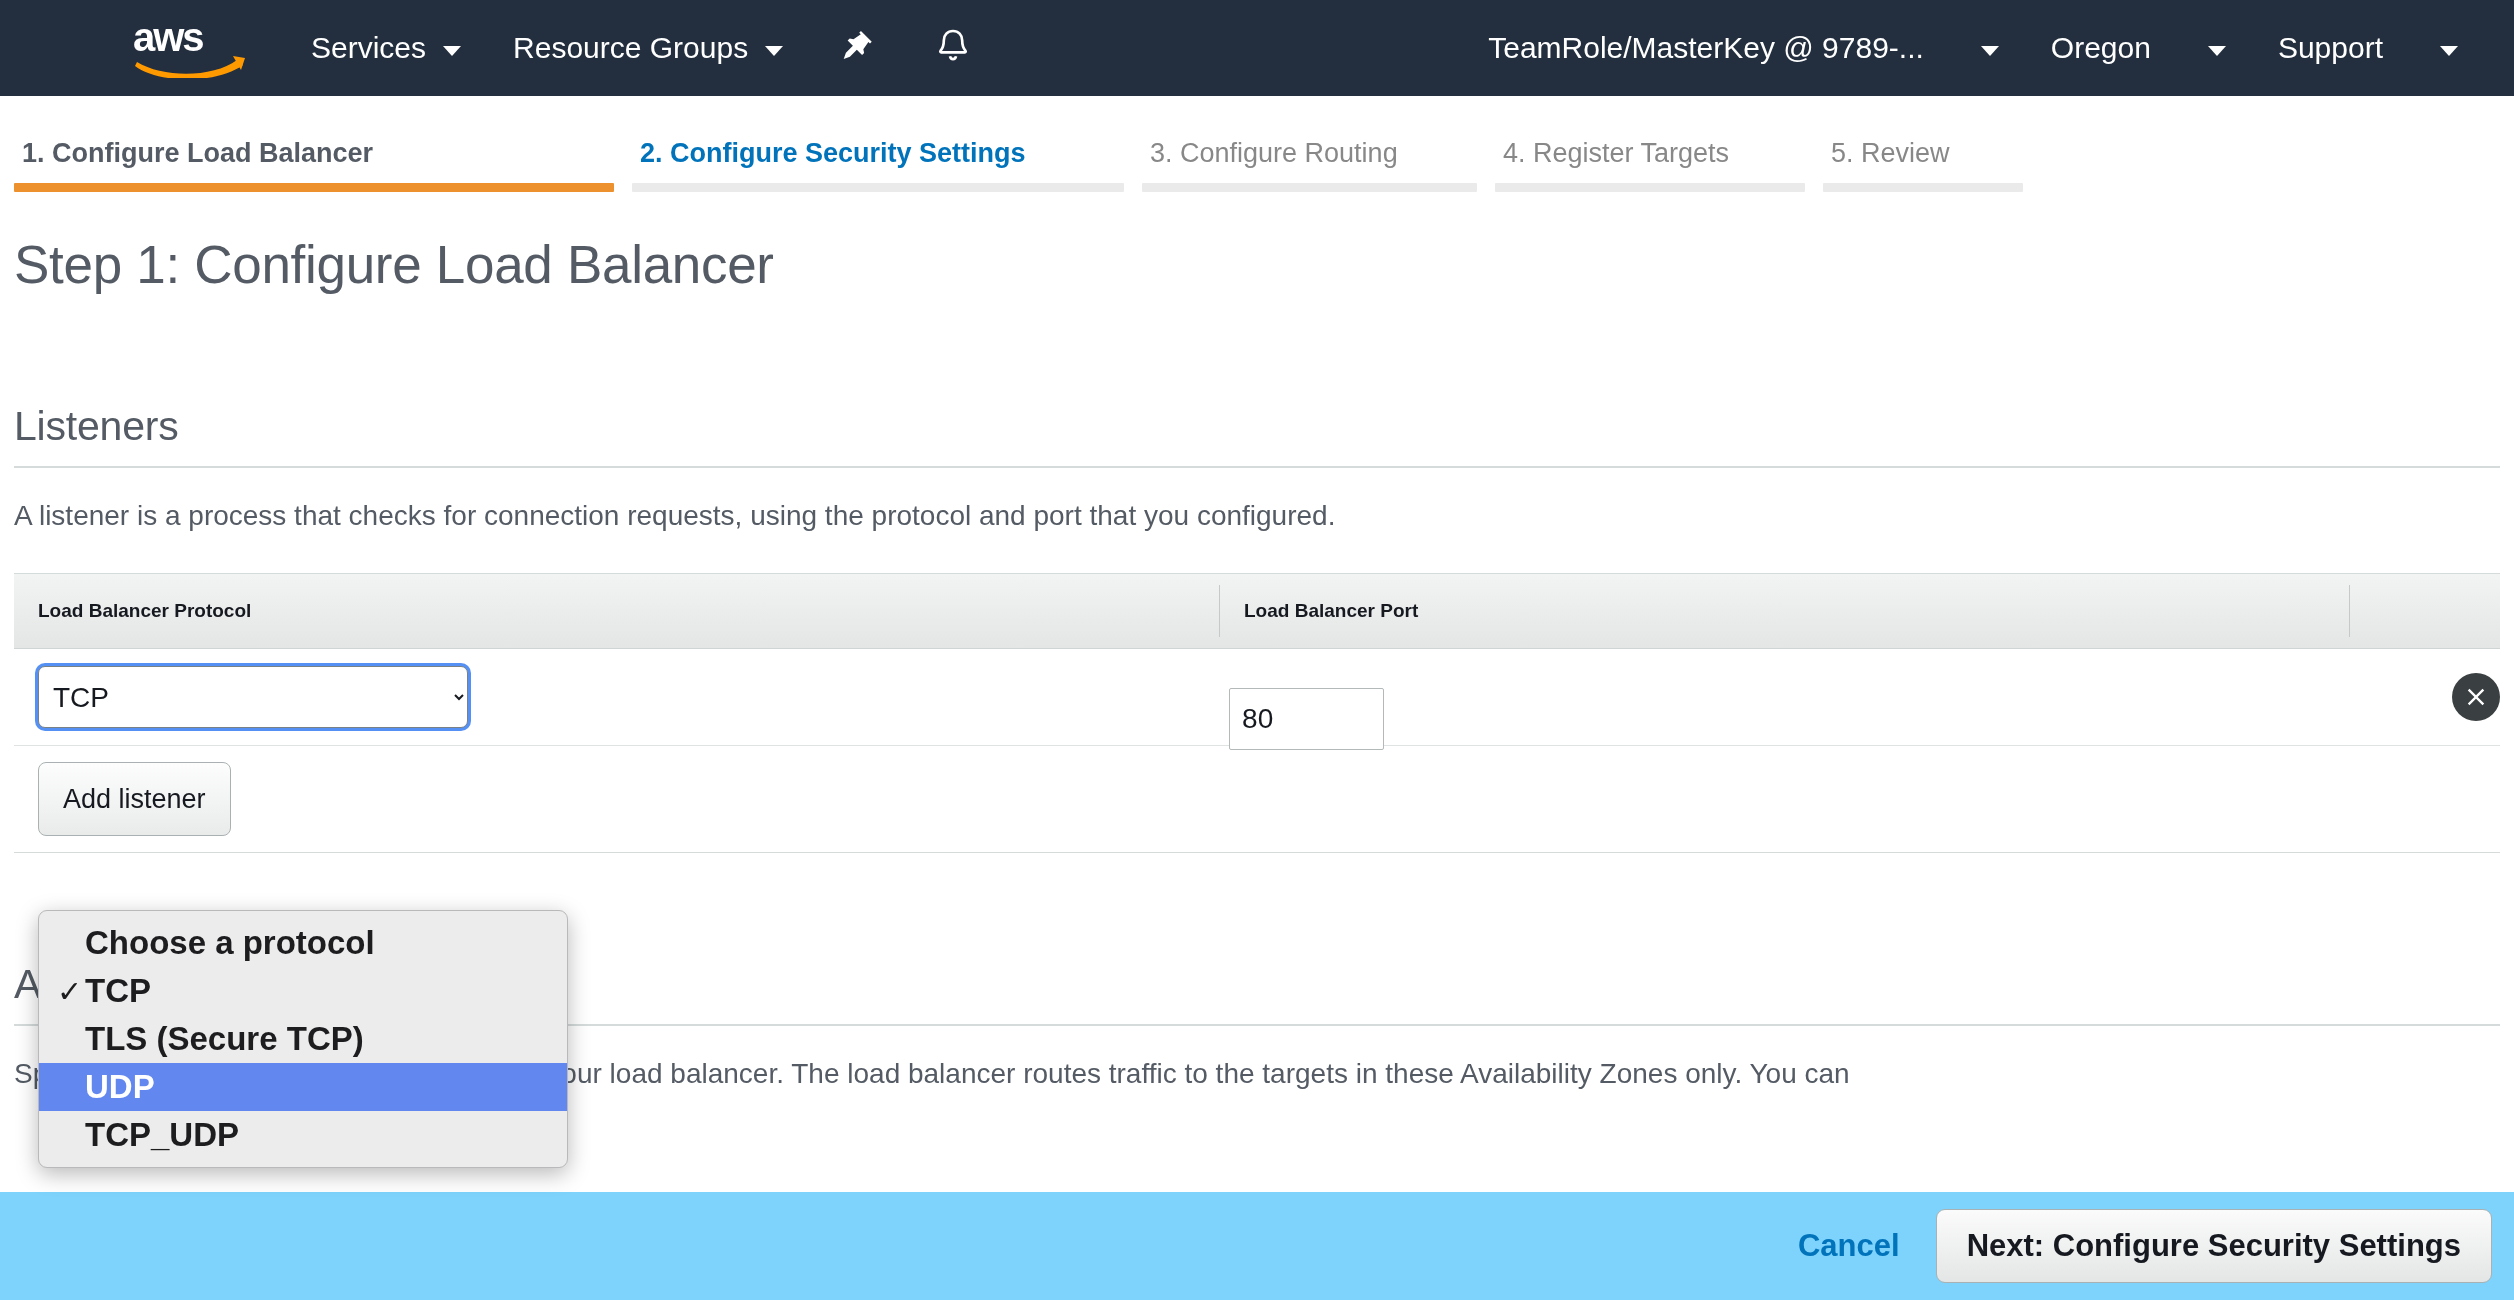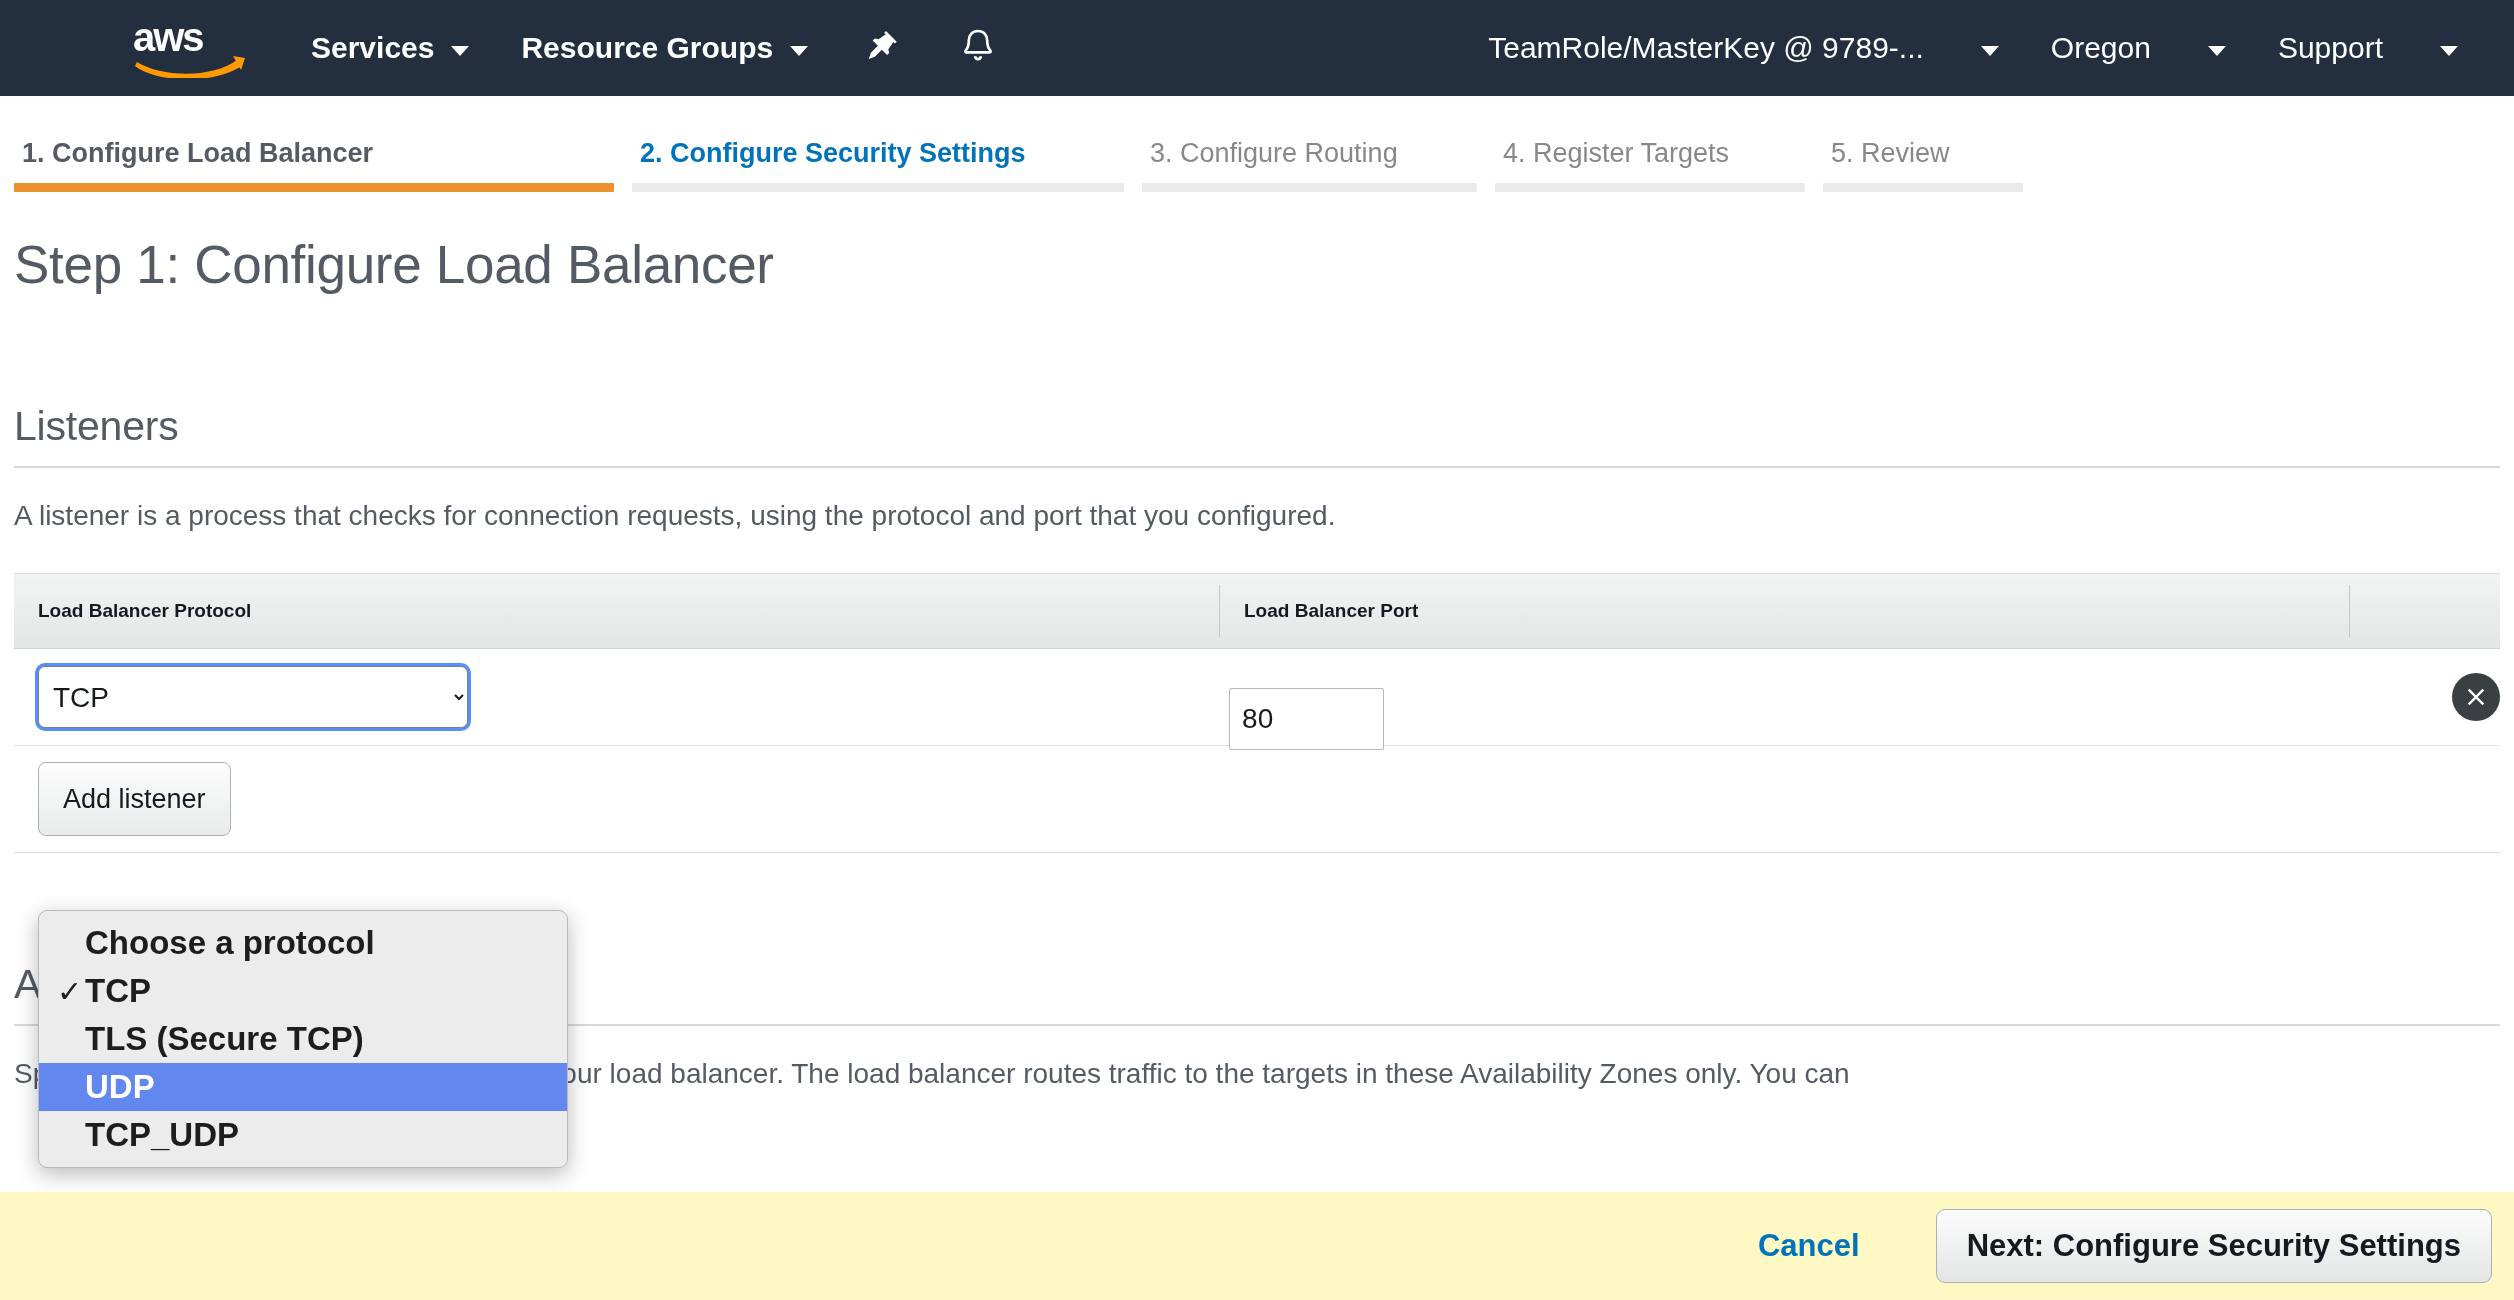--- a/index.html
+++ b/index.html
@@ -25,21 +25,21 @@
   .nav-logo {
     width: 190px;
     display: flex; align-items: center; justify-content: center;
     margin-left: 95px;
   }
   .nav-logo svg { display: block; }
   .nav-item {
     display: flex; align-items: center;
     color: #ffffff;
     font-size: 30px;
-    font-weight: bold;
+    font-weight: normal;
     padding: 0 26px;
     height: 96px;
     white-space: nowrap;
     cursor: pointer;
   }
   .nav-item .caret {
     margin-left: 17px;
     display: inline-block;
     width: 0; height: 0;
     border-left: 9px solid transparent;
@@ -249,23 +249,22 @@
   
   #footer {
     position: absolute;
     left: 0; right: 0;
     bottom: 0;
     height: 108px;
     display: flex;
     align-items: center;
     justify-content: flex-end;
     padding-right: 22px;
-    background: #fef9c3;
+    background: #7dd3fc;
     z-index: 40;
-    gap: 40px;
   }
   .cancel-link {
     color: #0073bb;
     font-size: 31px;
     font-weight: bold;
     margin-right: 36px;
     cursor: pointer;
   }
   .btn-next {
     height: 74px;

